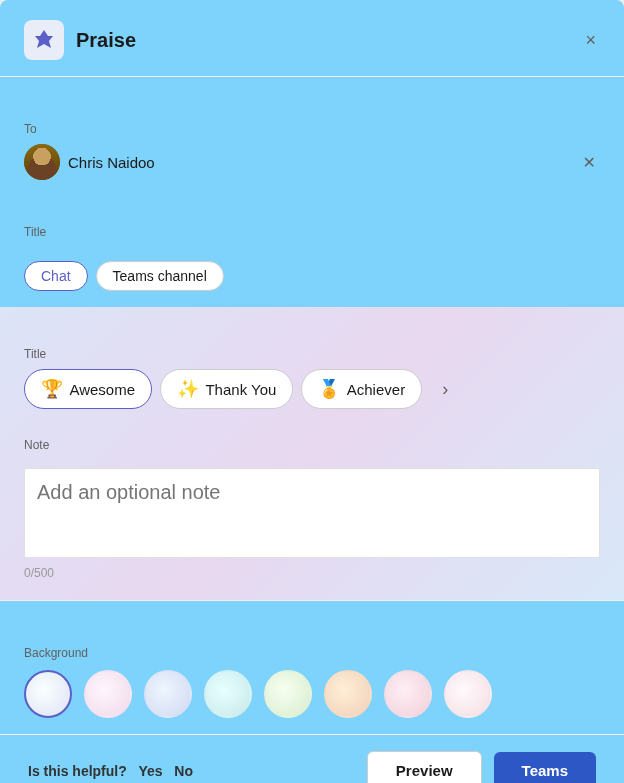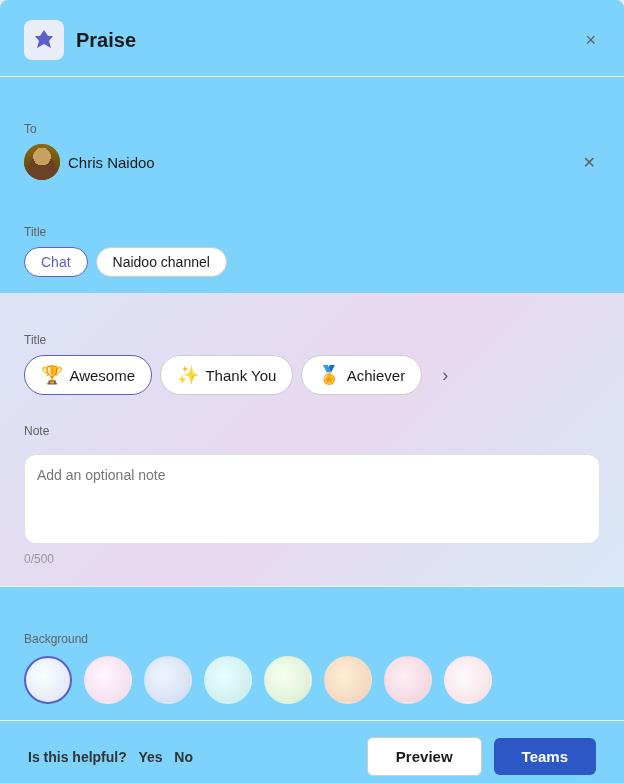--- a/index.html
+++ b/index.html
@@ -104,21 +104,21 @@
       color: #616161;
       padding: 4px;
       border-radius: 4px;
     }
     .section-where {
       padding: 4px 24px 16px 24px;
     }
     .where-buttons {
       display: flex;
       gap: 8px;
-      margin-top: 8px;
+      margin-top: 22px;
     }
     .where-btn {
       padding: 6px 16px;
       border-radius: 20px;
       border: 1.5px solid #ccc;
       background: white;
       font-size: 14px;
       cursor: pointer;
       color: #1a1a1a;
     }
@@ -169,23 +169,23 @@
       padding: 4px 8px;
       margin-left: 4px;
     }
     .note-section {
       margin-top: 4px;
     }
     .note-textarea {
       width: 100%;
       height: 90px;
       border: 1px solid #e0e0e0;
-      border-radius: 12px;
+      border-radius: 2px;
       padding: 12px;
-      font-size: 14px;
+      font-size: 20px;
       color: #999;
       font-family: inherit;
       resize: none;
       outline: none;
       margin-top: 8px;
       background: white;
     }
     .note-count {
       text-align: left;
       font-size: 12px;
@@ -272,21 +272,21 @@
       </div>
       <span class="recipient-name">Chris Naidoo</span>
       <button class="remove-recipient">✕</button>
     </div>
   </div>
 
   <div class="section-where">
     <div class="label-small">Title</div>
     <div class="where-buttons">
       <button class="where-btn active">Chat</button>
-      <button class="where-btn">Naidoo channel</button>
+      <button class="where-btn">Teams channel</button>
     </div>
   </div>
 
   <div class="gradient-section">
 
     <div class="label-small">Title</div>
     <div class="title-row">
       <button class="title-badge active">
         <span class="emoji">🏆</span>
         <span>Awesome</span>

